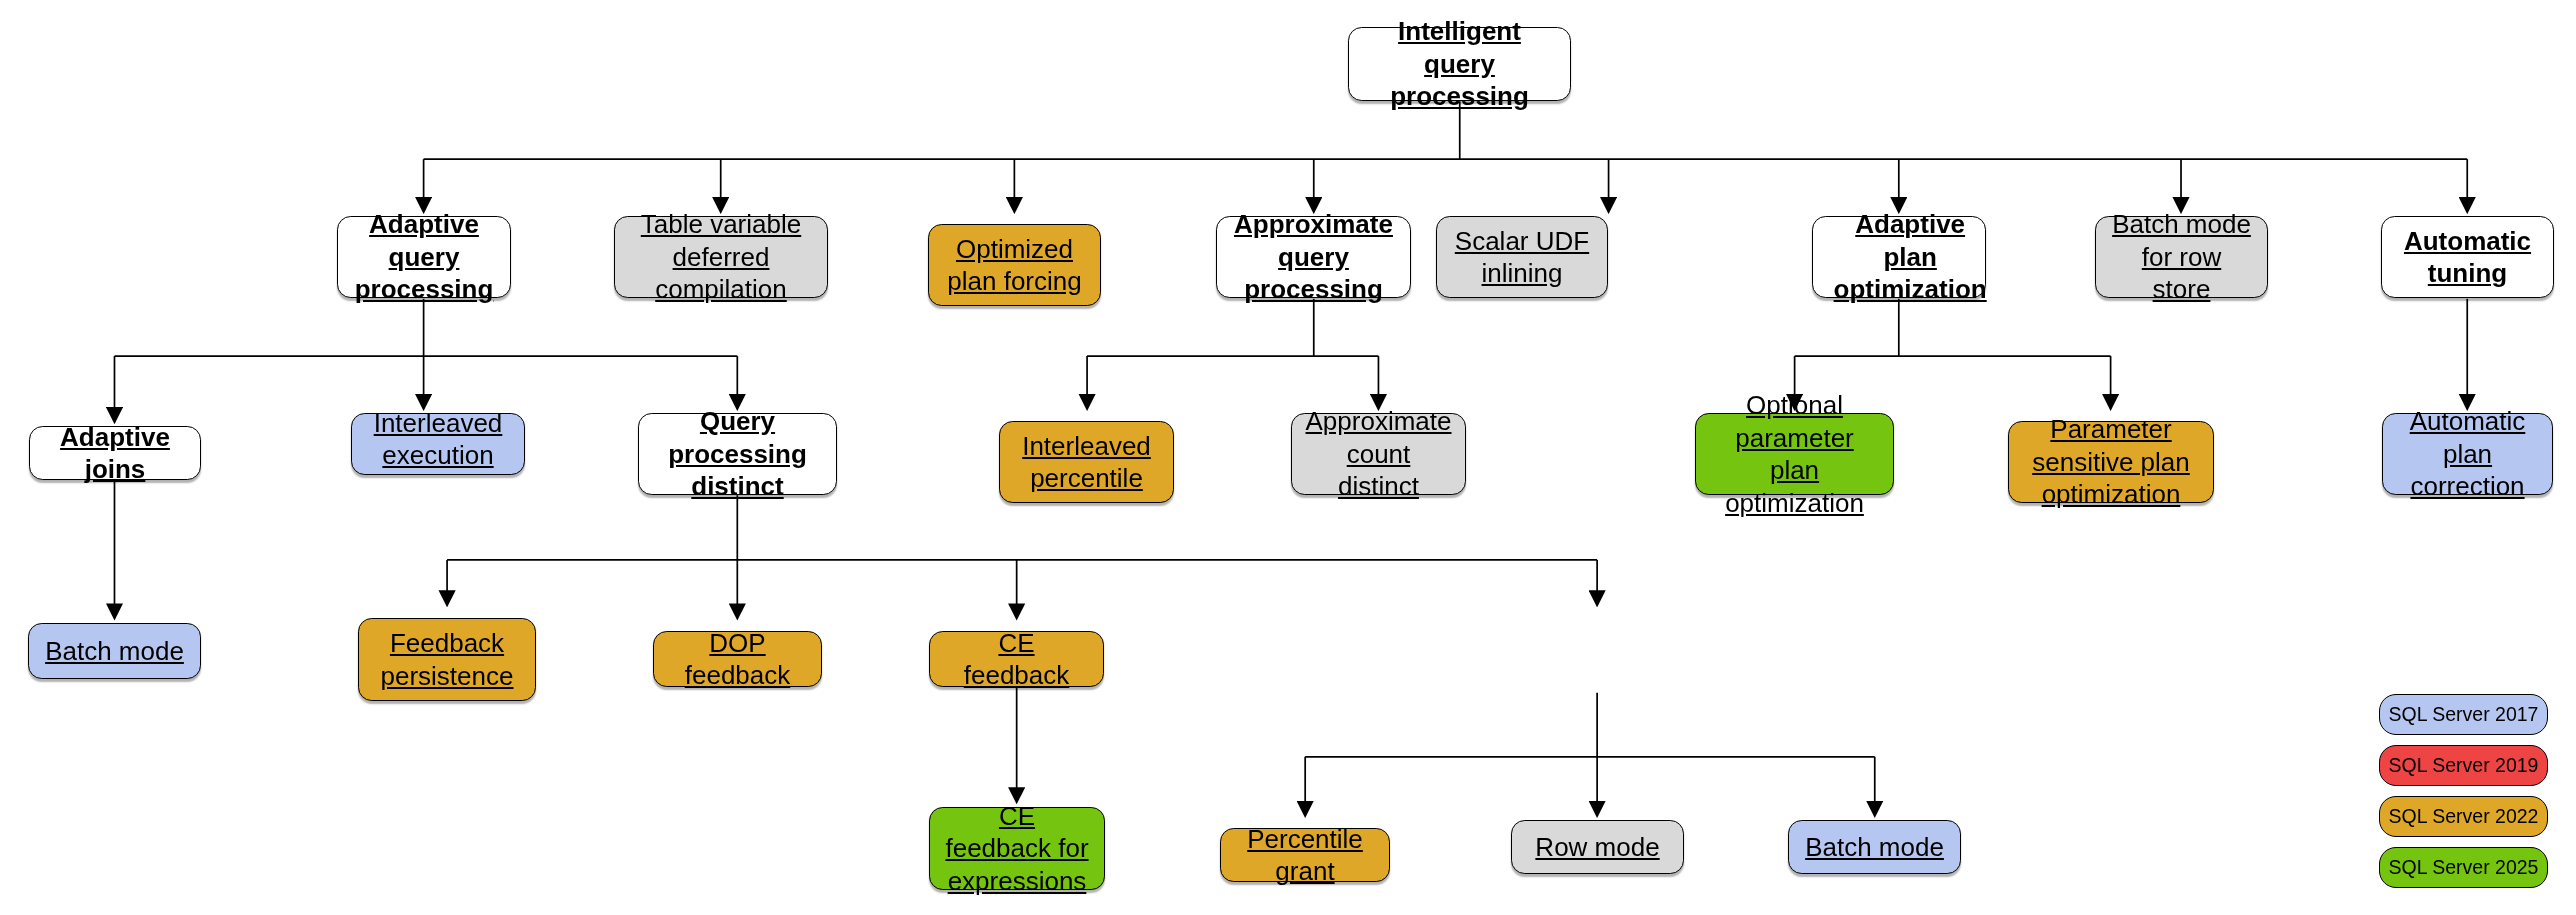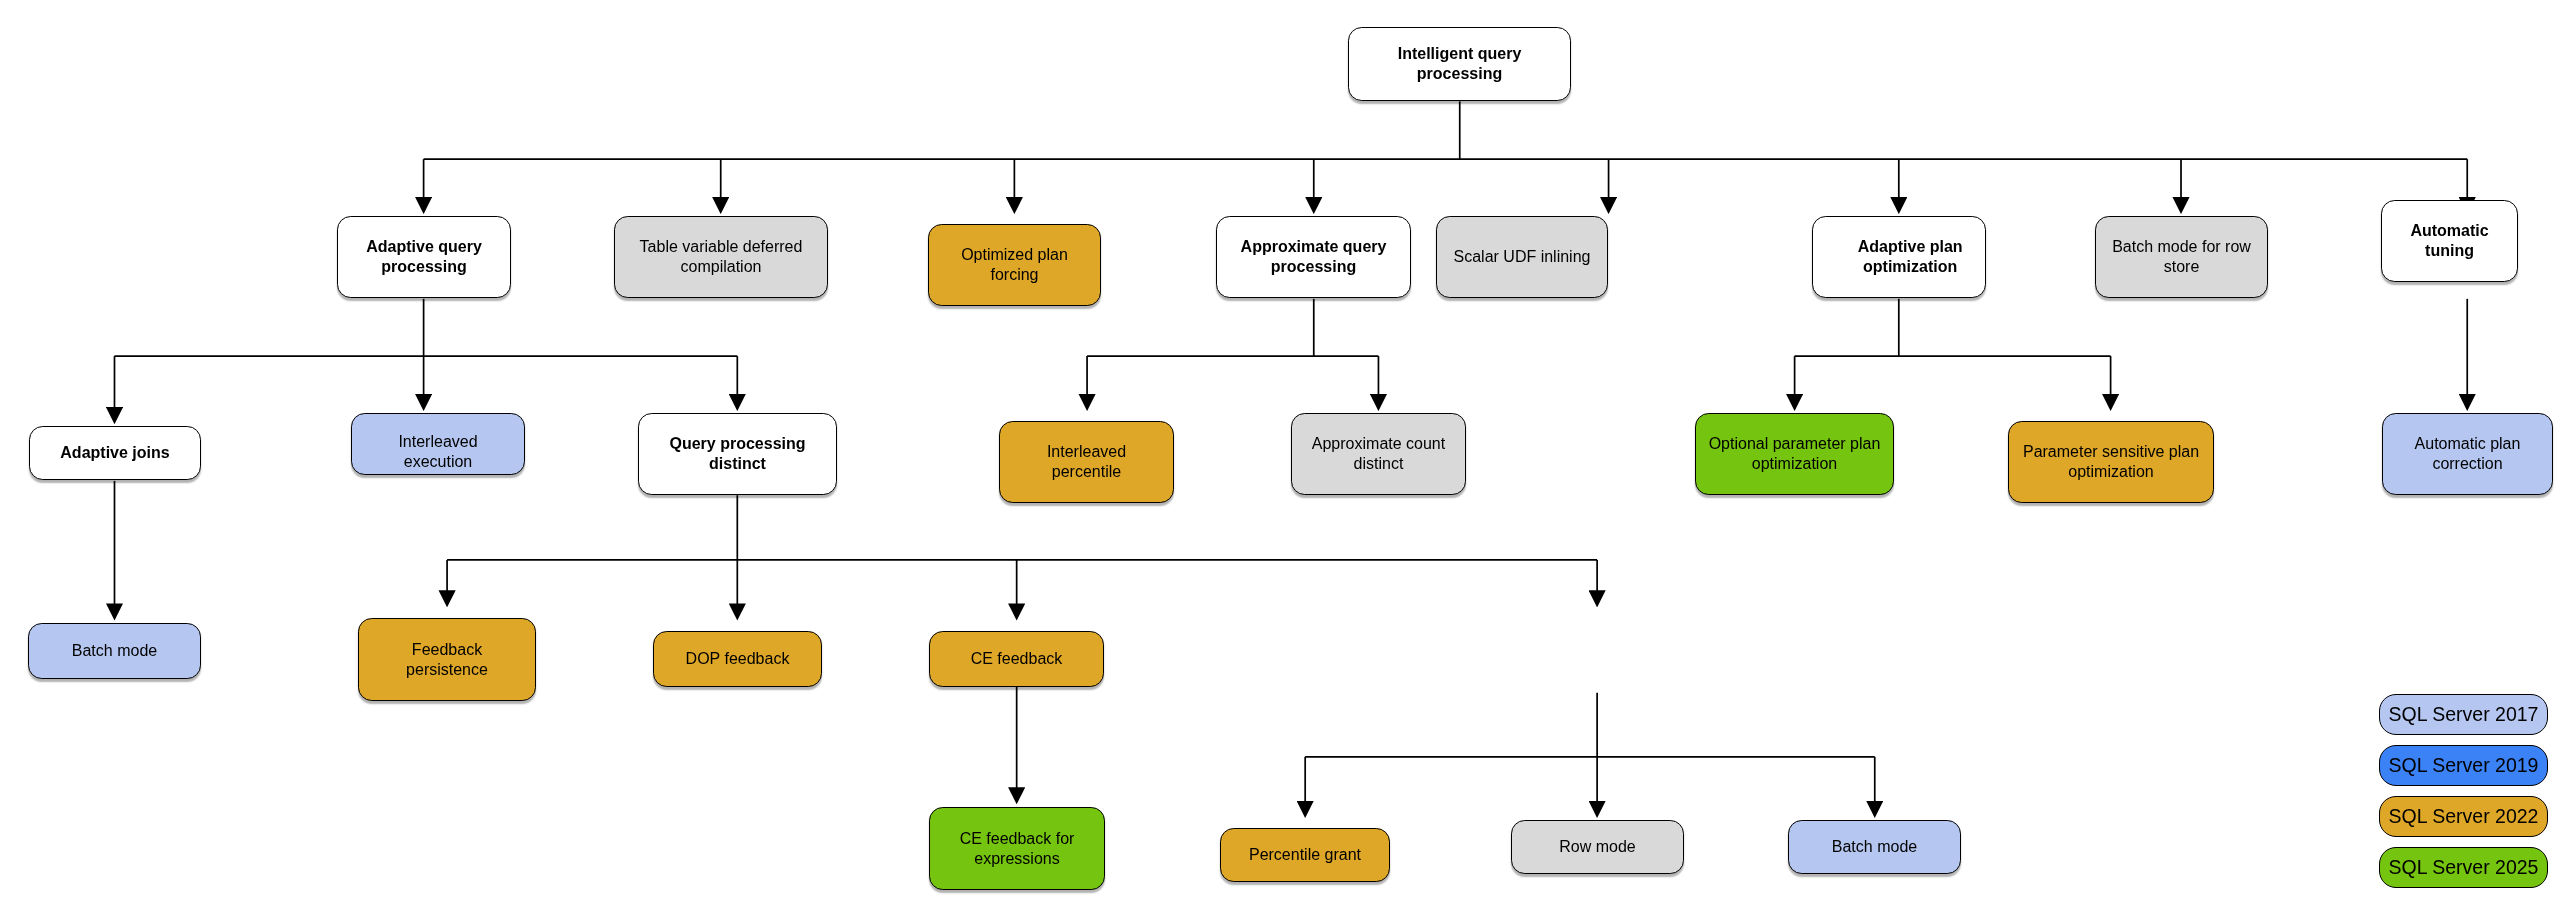--- a/index.html
+++ b/index.html
@@ -11,24 +11,25 @@
     overflow:hidden;
   }
   .edges{position:absolute;left:0;top:0;width:2576px;height:916px;}
   .node{
     position:absolute;
     box-sizing:border-box;
     display:flex;align-items:center;justify-content:center;
     text-align:center;
     border:1.7px solid #000000;
     border-radius:13.7px;
-    font-size:16px;line-height:1.25;color:#000000;
+    font-size:26px;line-height:1.25;color:#000000;
     padding:2.3px 13.7px;
     box-shadow:0 2.3px 1.7px rgba(0,0,0,0.30);
     background:#ffffff;
+    text-decoration:underline;
   }
   .node.bold{font-weight:bold;}
   .node.white{background:#ffffff;}
   .node.gray{background:#d9d9d9;}
   .node.blue{background:#b5c7f0;}
   .node.gold{background:#dfa728;margin-top:8px;}
   .node.green{background:#75c40f;}
   .legend-item{
     position:absolute;
     box-sizing:border-box;
@@ -136,21 +137,21 @@
     </div>
   <div class="node gray" style="left:1436px;top:216px;width:172px;height:82px;">
       <span>Scalar UDF inlining</span>
     </div>
   <div class="node white bold" style="left:1812px;top:216px;width:174px;height:82px;padding-left:36px;">
       <span>Adaptive plan optimization</span>
     </div>
   <div class="node gray" style="left:2095px;top:216px;width:173px;height:82px;">
       <span>Batch mode for row store</span>
     </div>
-  <div class="node white bold" style="left:2381px;top:200px;width:137px;height:82px;">
+  <div class="node white bold" style="left:2381px;top:216px;width:173px;height:82px;">
       <span>Automatic tuning</span>
     </div>
 
   <div class="node white bold" style="left:29px;top:426px;width:172px;height:54px;">
       <span>Adaptive joins</span>
     </div>
   <div class="node blue" style="left:351px;top:413px;width:174px;height:62px;align-items:flex-end;">
       <span>Interleaved execution</span>
     </div>
   <div class="node white bold" style="left:638px;top:413px;width:199px;height:82px;">
@@ -194,21 +195,21 @@
   <div class="node gray" style="left:1511px;top:820px;width:173px;height:54px;">
       <span>Row mode</span>
     </div>
   <div class="node blue" style="left:1788px;top:820px;width:173px;height:54px;">
       <span>Batch mode</span>
     </div>
 
   <div class="legend-item" style="left:2379px;top:694px;width:169px;height:41px;background:#b5c7f0;">
       <span>SQL Server 2017</span>
     </div>
-  <div class="legend-item" style="left:2379px;top:745px;width:169px;height:41px;background:#3b82f6;">
+  <div class="legend-item" style="left:2379px;top:745px;width:169px;height:41px;background:#ef4444;">
       <span>SQL Server 2019</span>
     </div>
   <div class="legend-item" style="left:2379px;top:796px;width:169px;height:41px;background:#dfa728;">
       <span>SQL Server 2022</span>
     </div>
   <div class="legend-item" style="left:2379px;top:847px;width:169px;height:41px;background:#75c40f;">
       <span>SQL Server 2025</span>
     </div>
 
 </div>

